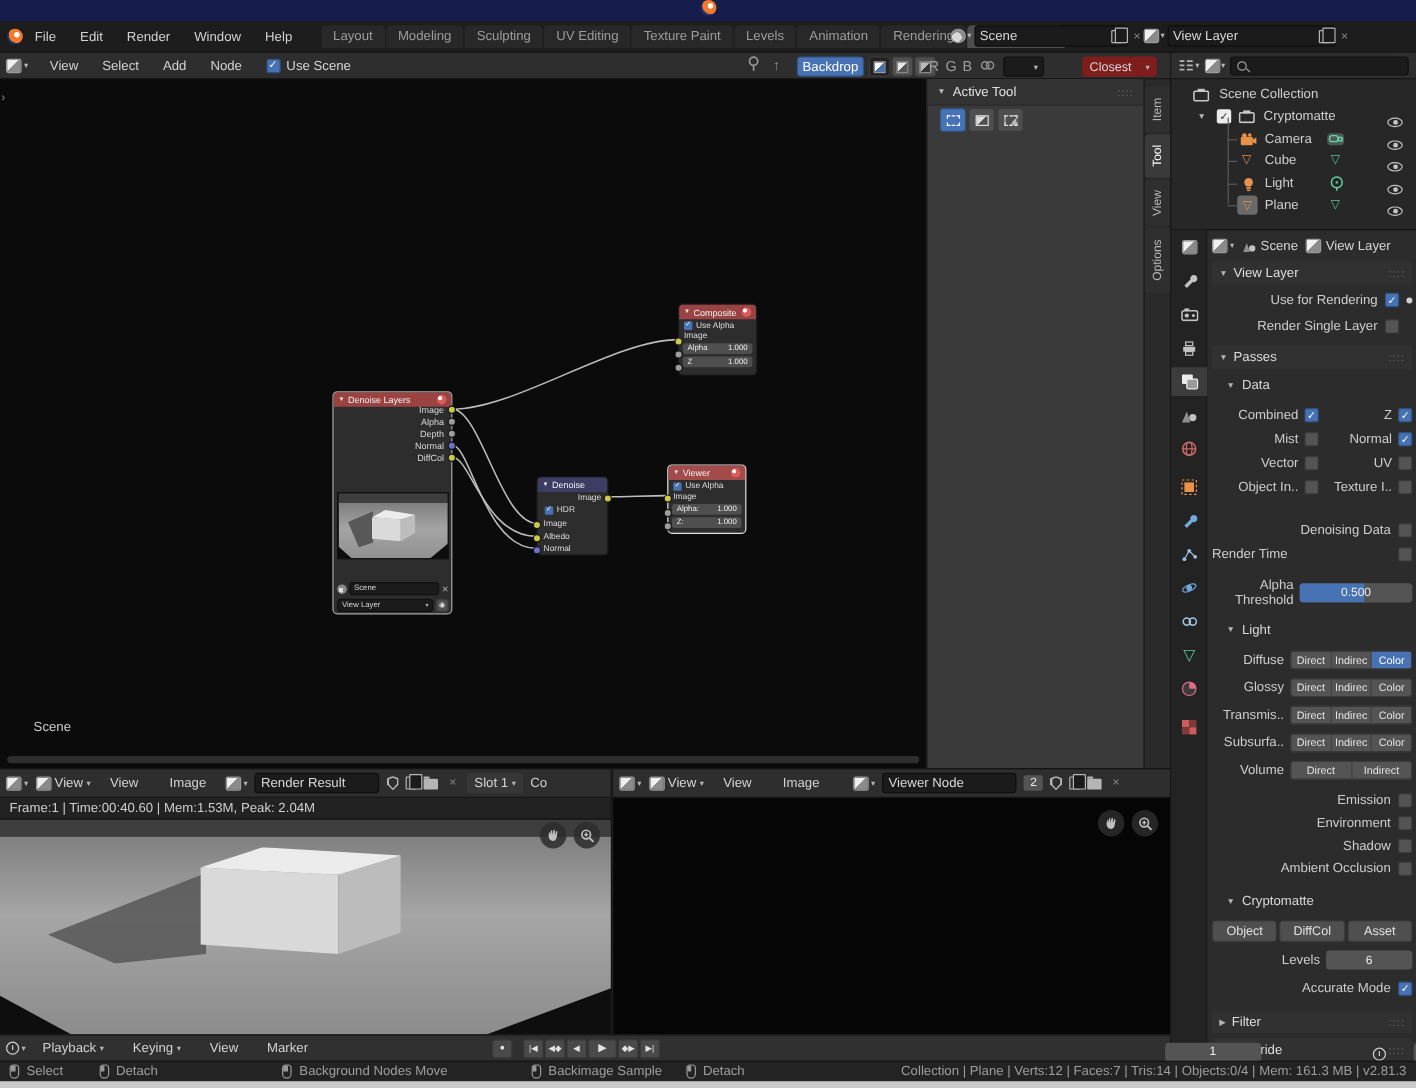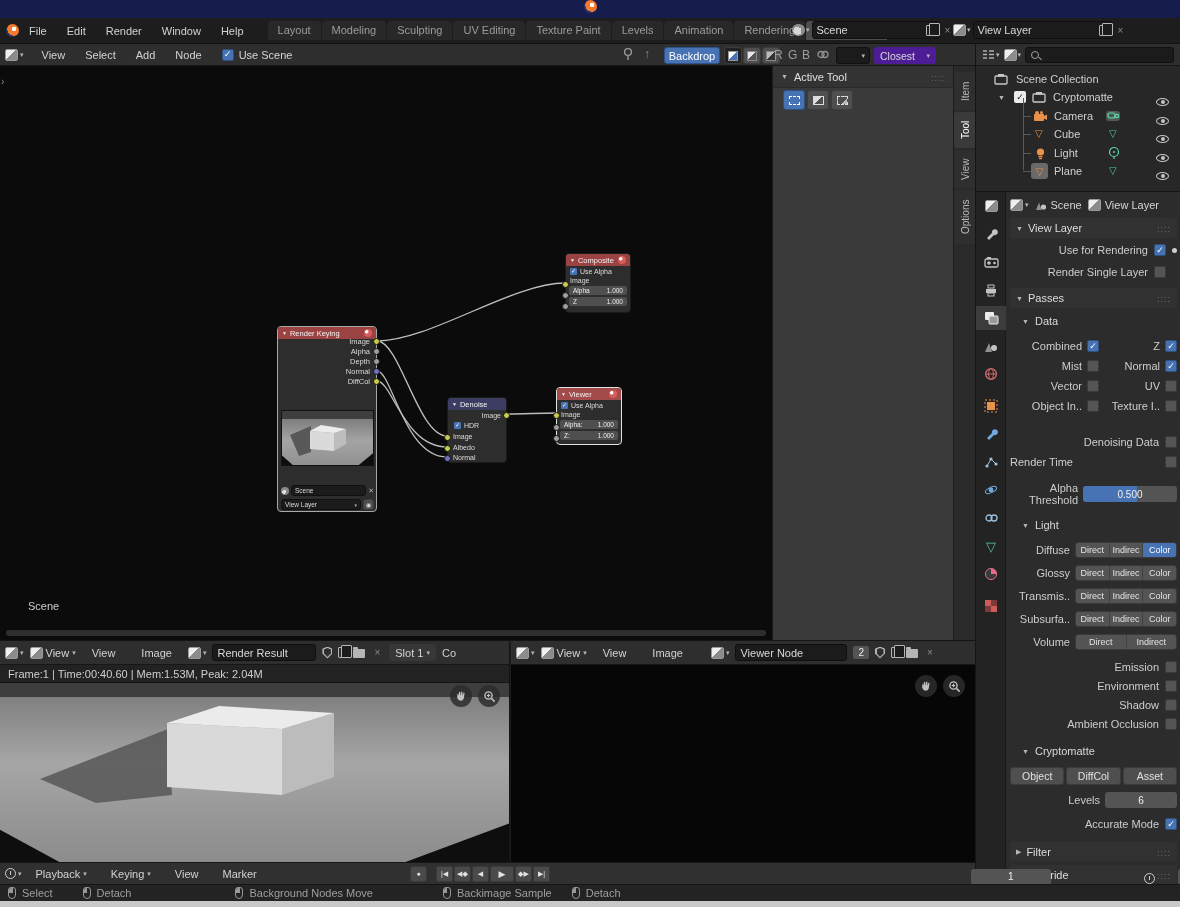--- a/index.html
+++ b/index.html
@@ -190,41 +190,41 @@
   <span class="ab" style="left:802px;top:4px;color:#9d9d9d;font-size:12px">B</span>
   <span class="ab" style="left:816px;top:4px">
     <svg width="14" height="13" viewBox="0 0 14 13">
         <circle cx="5" cy="6.5" r="3" fill="none" stroke="#8f8f8f" stroke-width="1.3"></circle>
         <circle cx="9" cy="6.5" r="3" fill="none" stroke="#8f8f8f" stroke-width="1.3"></circle>
       </svg>
   </span>
   <span class="ab fl darkfield" style="left:836px;top:3px;width:34px;height:17px;justify-content:flex-end;padding:0 4px">
     <span class="dd">▾</span>
   </span>
-  <span class="ab fl" style="left:874px;top:3px;width:62px;height:17px;background:#4c1d95;border-radius:3px;padding:0 6px">
+  <span class="ab fl" style="left:902px;top:3px;width:62px;height:17px;background:#7f1d1d;border-radius:3px;padding:0 6px">
     <span style="flex:1;font-size:10.5px">Closest</span>
     <span class="dd">▾</span>
   </span>
 </div>
 
 <div class="ab necanvas">
   <span class="ab" style="left:1px;top:10px;color:#8b8b8b;font-size:10px">›</span>
 
   <svg class="ab" style="left:0;top:0" width="772" height="574">
     <path d="M377,275 C430,275 512,217 565,217" stroke="#bdbdbd" stroke-width="1.3" fill="none"></path>
     <path d="M377,275 C400,275 418,370 447,370" stroke="#bdbdbd" stroke-width="1.3" fill="none"></path>
     <path d="M377,315 C392,315 404,381 447,381" stroke="#bdbdbd" stroke-width="1.3" fill="none"></path>
     <path d="M377,305 C392,305 404,391 447,391" stroke="#bdbdbd" stroke-width="1.3" fill="none"></path>
     <path d="M507,348 C525,348 538,347 556,347" stroke="#bdbdbd" stroke-width="1.3" fill="none"></path>
   </svg>
 
   <div class="node" style="left:277px;top:260px;width:100px;height:186px;border-color:#a8a8a8">
     <div class="node-h" style="background:#9b4343">
       <span class="na">▼</span>
-      <span>Render Keying</span>
+      <span>Denoise Layers</span>
       <span class="nsphere"></span>
     </div>
     <div class="ab" style="right:6px;top:10px;text-align:right;line-height:10px">
       <div>Image</div>
       <div>Alpha</div>
       <div>Depth</div>
       <div>Normal</div>
       <div>DiffCol</div>
     </div>
     <span class="sk" style="right:-4px;top:11px;background:#c9c94a"></span>
@@ -864,14 +864,15 @@
   <span>Detach</span>
   <span style="width:92px"></span>
   <span class="mouse"></span>
   <span>Background Nodes Move</span>
   <span style="width:58px"></span>
   <span class="mouse"></span>
   <span>Backimage Sample</span>
   <span style="width:8px"></span>
   <span class="mouse"></span>
   <span>Detach</span>
+  <span style="margin-left:auto">Collection | Plane | Verts:12 | Faces:7 | Tris:14 | Objects:0/4 | Mem: 161.3 MB | v2.81.3</span>
 </div>
 <div class="ab" style="left:0;top:901px;width:1180px;height:6px;background:#c9c9c9"></div>
 
 </body></html>

